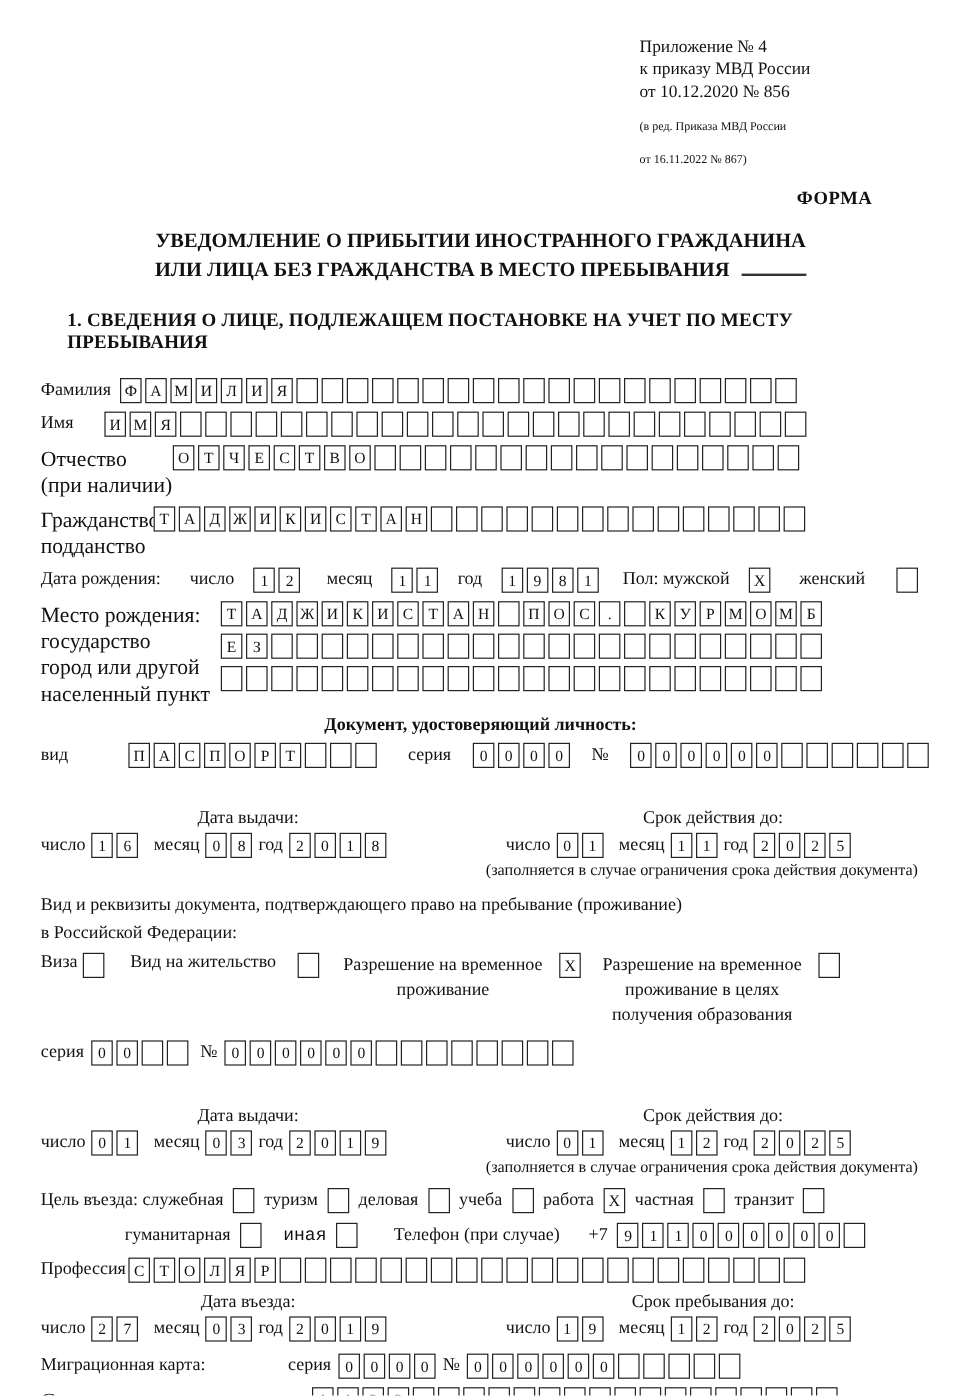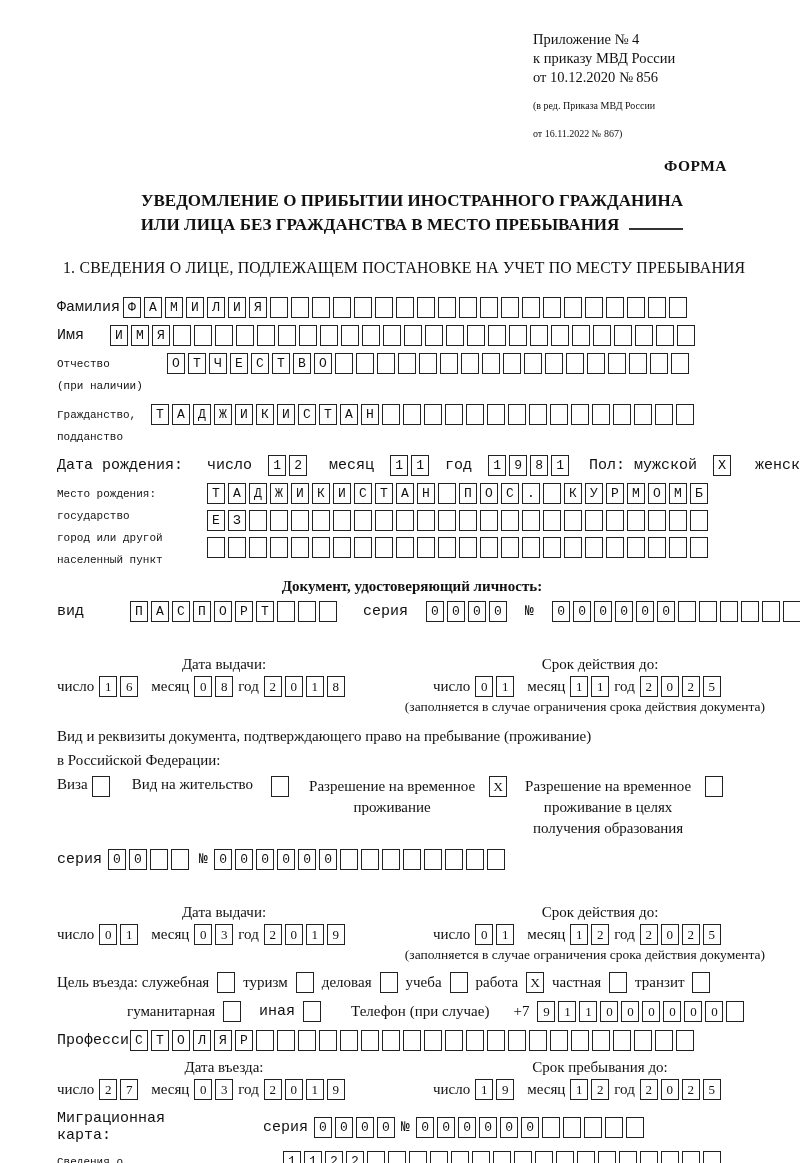--- a/index.html
+++ b/index.html
@@ -1,34 +1,34 @@
 <!DOCTYPE html>
 <html><head>
 <meta charset="utf-8">
 <style>
   html,body{margin:0;padding:0;}
   body{
     width:800px;height:1163px;overflow:hidden;background:#ffffff;
     font-family:"Liberation Serif", serif;color:#111;
   }
-  .page{position:relative;width:792px;height:1163px;padding:30px 25px 0 57px;box-sizing:border-box;}
+  .page{position:relative;width:792px;height:1163px;padding:30px 25px 0 34px;box-sizing:border-box;}
   
   .top-right{width:222px;margin-left:auto;margin-right:12px;text-align:left;}
   .top-right .l{font-size:14.5px;line-height:19px;}
   .top-right .rev{font-size:10px;line-height:18px;margin-top:10px;}
   .forma{font-weight:bold;font-size:15.5px;text-align:right;padding-right:40px;margin-top:14px;letter-spacing:.5px;}
   
   .title{width:100%;text-align:center;font-weight:bold;font-size:17px;line-height:24px;margin-top:14px;}
   .blank-line{display:inline-block;width:54px;border-bottom:2.5px solid #333;height:14px;margin-left:10px;}
-  .sec1{font-weight:normal;font-size:15.8px;margin-top:22px;margin-left:6px;letter-spacing:.2px;}
+  .sec1{font-weight:bold;font-size:15.8px;margin-top:22px;margin-left:22px;letter-spacing:.2px;}
   
-  .row{display:flex;align-items:center;margin-bottom:7px;font-family:Liberation Mono, monospace;}
+  .row{display:flex;align-items:center;margin-bottom:7px;}
   .row.top{align-items:flex-start;}
   .lbl{font-size:15px;flex:none;}
-  .lbl-block{font-size:11px;line-height:22px;flex:none;}
+  .lbl-block{font-size:18px;line-height:22px;flex:none;}
   .cells{display:flex;gap:3px;flex:none;}
   .cell{width:16px;height:19px;border:1.5px solid #222;display:flex;align-items:center;justify-content:center;
         font-size:13px;flex:none;background:#fff;}
   .cbox{width:16px;height:19px;border:1.5px solid #222;display:inline-flex;align-items:center;justify-content:center;
         font-size:13.5px;flex:none;background:#fff;}
   .cellcol{display:flex;flex-direction:column;gap:6px;}
   
   .w-surname{width:66px;} .w-name{width:53px;} .w-patr{width:110px;} .w-cit{width:94px;}
   .w-birthplace{width:150px;} .w-kind{width:55px;} .w-prof{width:73px;} .w-mig{width:162px;} .w-legal{width:226px;}
   

